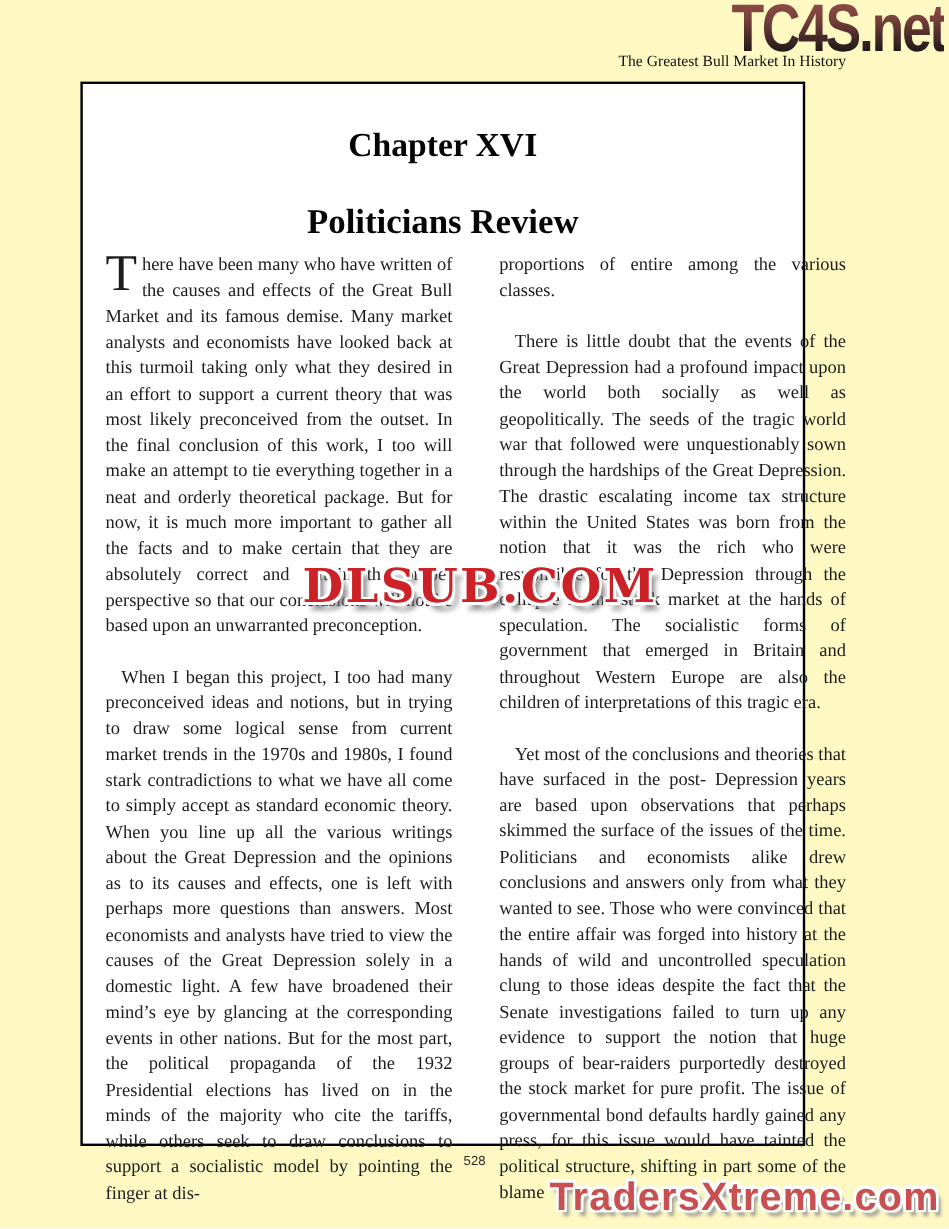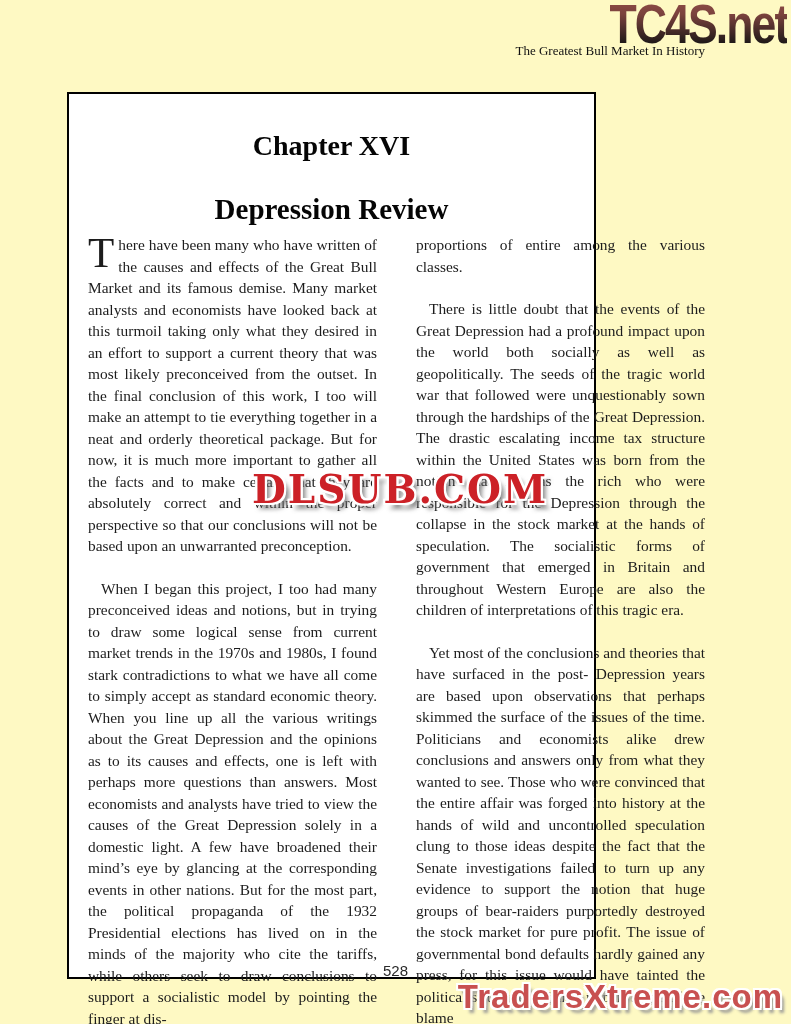--- a/index.html
+++ b/index.html
@@ -18,22 +18,22 @@
     letter-spacing:-2px;line-height:1;color:#3f2321;
     transform:scale(0.97,1.22);transform-origin:top right;}
   @supports (-webkit-background-clip: text) {
     .site-logo{background:linear-gradient(180deg,var(--logo-top) 0%,#7a423d 35%,var(--logo-bottom) 92%);
       -webkit-background-clip:text;background-clip:text;-webkit-text-fill-color:transparent;}
   }
   .site-tagline{position:absolute;top:43px;right:86px;
     font-family:"Liberation Serif", serif;font-size:13px;color:#111;white-space:nowrap;}
 
   
-  .page-frame{position:absolute;left:67px;top:68px;width:529px;height:887px;
-    border:2px solid var(--border);background:#ffffff;margin-top:24px;}
+  .page-frame{position:absolute;left:67px;top:68px;width:604px;height:887px;
+    border:2px solid var(--border);background:#ffffff;}
   .chapter-heading{margin-top:36px;text-align:center;
     font-family:"Liberation Serif", serif;font-weight:bold;font-size:28px;color:#050505;}
   .section-title{margin-top:31px;text-align:center;
     font-family:"Liberation Serif", serif;font-weight:bold;font-size:29px;color:#050505;}
 
   .col{position:absolute;top:140px;width:289px;
     font-size:15.4px;line-height:21.5px;text-align:justify;color:var(--text);}
   .col-left{left:19px;}
   .col-right{left:347px;}
   .col p{margin:0;}
@@ -43,41 +43,41 @@
   
   .watermark{position:absolute;left:252px;top:470px;
     font-family:"DejaVu Serif", serif;font-weight:bold;font-size:39px;line-height:1;
     letter-spacing:2px;color:var(--watermark-red);white-space:nowrap;
     text-shadow:
       -2px -2px 0 #ffffff, 2px -2px 0 #ffffff, -2px 2px 0 #ffffff, 2px 2px 0 #ffffff,
       -2px 0 0 #ffffff, 2px 0 0 #ffffff, 0 -2px 0 #ffffff, 0 2px 0 #ffffff,
       5px 6px 4px rgba(110,110,110,0.75);}
 
   .page-number{position:absolute;top:962px;left:0;width:791px;text-align:center;
-    font-family:"Liberation Sans", sans-serif;font-size:15px;color:#2a2a2a;}
+    font-family:"Liberation Sans", sans-serif;font-size:11px;color:#2a2a2a;}
 
   .footer-logo{position:absolute;top:980px;right:8px;
     font-family:"Liberation Sans", sans-serif;font-weight:800;font-size:33px;line-height:1;
     letter-spacing:1px;color:var(--footer-red);white-space:nowrap;
     text-shadow:
       -2px -2px 0 #ffffff, 2px -2px 0 #ffffff, -2px 2px 0 #ffffff, 2px 2px 0 #ffffff,
       -2px 0 0 #ffffff, 2px 0 0 #ffffff, 0 -2px 0 #ffffff, 0 2px 0 #ffffff,
       4px 5px 3px rgba(150,150,150,0.9); text-align: center;}
 </style>
 </head>
 <body>
 
 <div class="stage">
 
   <div class="site-logo">TC4S.net</div>
   <div class="site-tagline">The Greatest Bull Market In History</div>
 
   <div class="page-frame">
     <div class="chapter-heading">Chapter XVI</div>
-    <div class="section-title">Depression Review</div>
+    <div class="section-title">Politicians Review</div>
 
     <div class="col col-left">
       <p><span class="dropcap">T</span><span>here have been many who have written of the causes and effects of the Great Bull Market and its famous demise.  Many market analysts and economists have looked back at this turmoil taking only what they desired in an effort to support a current theory that was most likely preconceived from the outset.  In the final conclusion of this work, I too will make an attempt to tie everything together in a neat and orderly theoretical package.  But for now, it is much more important to gather all the facts and to make certain that they are absolutely correct and within the proper perspective so that our conclusions will not be based upon an unwarranted preconception.</span></p>
       <p>When I began this project, I too had many preconceived ideas and notions, but in trying to draw some logical sense from current market trends in the 1970s and 1980s, I found stark contradictions to what we have all come to simply accept as standard economic theory.  When you line up all the various writings about the Great Depression and the opinions as to its causes and effects, one is left with perhaps more questions than answers.  Most economists and analysts have tried to view the causes of the Great Depression solely in a domestic light.  A few have broadened their mind’s eye by glancing at the corresponding events in other nations.  But for the most part, the political propaganda of the 1932 Presidential elections has lived on in the minds of the majority who cite the tariffs, while others seek to draw conclusions to support a socialistic model by pointing the finger at dis-</p>
     </div>
 
     <div class="col col-right">
       <p>proportions of entire among the various classes.</p>
       <p>There is little doubt that the events of the Great Depression had a profound impact upon the world both socially as well as geopolitically.  The seeds of the tragic world war that followed were unquestionably sown through the hardships of the Great Depression.  The drastic escalating income tax structure within the United States was born from the notion that it was the rich who were responsible for the Depression through the collapse in the stock market at the hands of speculation.  The socialistic forms of government that emerged in Britain and throughout Western Europe are also the children of interpretations of this tragic era.</p>
       <p>Yet most of the conclusions and theories that have surfaced in the post- Depression years are based upon observations that perhaps skimmed the surface of the issues of the time.  Politicians and economists alike drew conclusions and answers only from what they wanted to see.  Those who were convinced that the entire affair was forged into history at the hands of wild and uncontrolled speculation clung to those ideas despite the fact that the Senate investigations failed to turn up any evidence to support the notion that huge groups of bear-raiders purportedly destroyed the stock market for pure profit.  The issue of governmental bond defaults hardly gained any press, for this issue would have tainted the political structure, shifting in part some of the blame</p>

